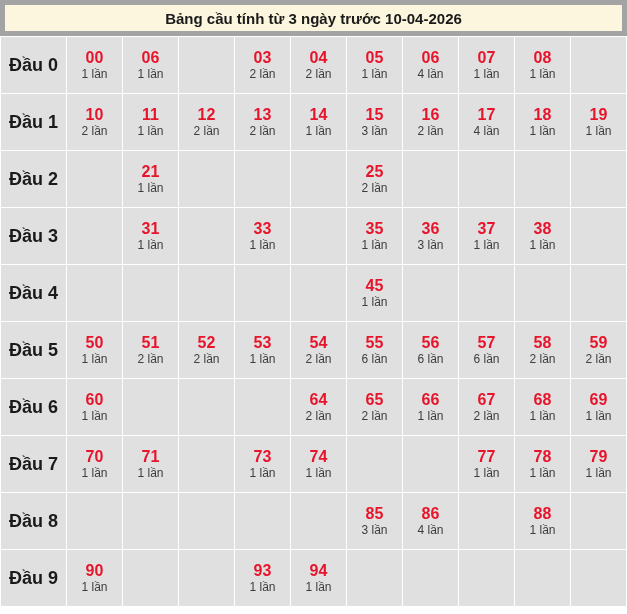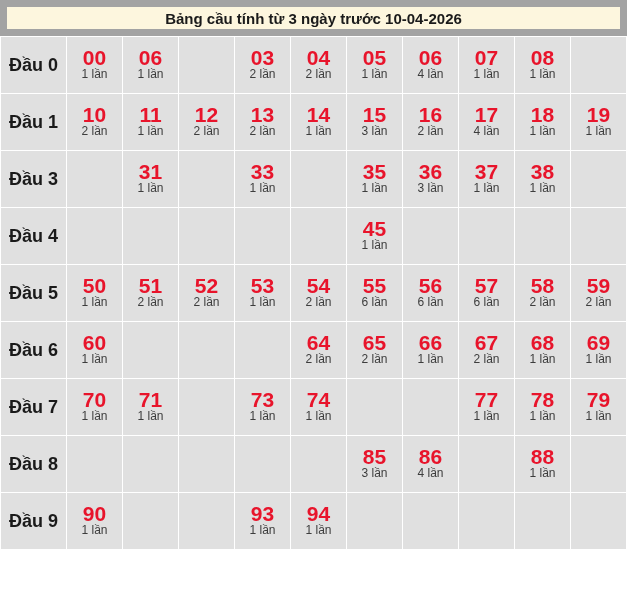--- a/index.html
+++ b/index.html
@@ -14,21 +14,21 @@
   }
   .wrap {
     width: 627px;
     height: 614px;
     box-sizing: border-box;
     overflow: hidden;
   }
   .title-bar {
     height: 36px;
     background: #fdf6de;
-    border: 7px solid #a3a3a3;
+    border: 5px solid #a3a3a3;
     box-sizing: border-box;
     display: flex;
     align-items: center;
     justify-content: center;
   }
   .title-bar .title {
     font-size: 15px;
     font-weight: bold;
     color: #1a1a1a;
   }
@@ -51,21 +51,21 @@
     color: #1a1a1a;
     font-size: 18px;
     font-weight: bold;
     width: 66px;
   }
   td.cell {
     width: 56px;
   }
   .num {
     color: #e8142b;
-    font-size: 21px;
+    font-size: 16px;
     font-weight: bold;
     line-height: 19px;
   }
   .cnt {
     color: #3d3d3d;
     font-size: 12px;
     line-height: 15px;
   }
 </style>
 </head>
@@ -153,20 +153,39 @@
           <td class="cell">
             <div class="num">18</div>
             <div class="cnt">1 lần</div>
           </td>
           <td class="cell">
             <div class="num">19</div>
             <div class="cnt">1 lần</div>
           </td>
         </tr>
         <tr>
+          <td class="head"><span>Đầu 2</span></td>
+          <td class="cell empty"></td>
+          <td class="cell">
+            <div class="num">21</div>
+            <div class="cnt">1 lần</div>
+          </td>
+          <td class="cell empty"></td>
+          <td class="cell empty"></td>
+          <td class="cell empty"></td>
+          <td class="cell">
+            <div class="num">25</div>
+            <div class="cnt">2 lần</div>
+          </td>
+          <td class="cell empty"></td>
+          <td class="cell empty"></td>
+          <td class="cell empty"></td>
+          <td class="cell empty"></td>
+        </tr>
+        <tr>
           <td class="head"><span>Đầu 3</span></td>
           <td class="cell empty"></td>
           <td class="cell">
             <div class="num">31</div>
             <div class="cnt">1 lần</div>
           </td>
           <td class="cell empty"></td>
           <td class="cell">
             <div class="num">33</div>
             <div class="cnt">1 lần</div>

